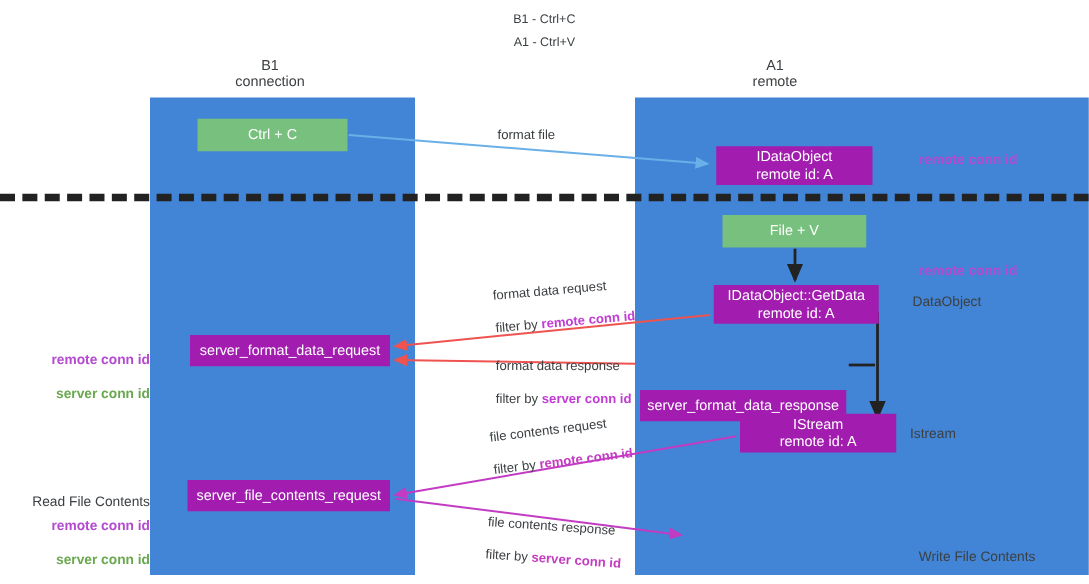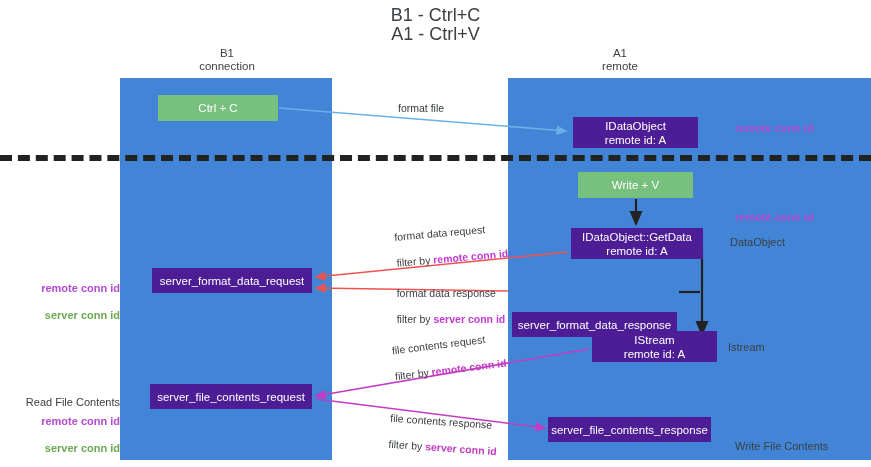--- a/index.html
+++ b/index.html
@@ -15,44 +15,44 @@
   
   .lane{position:absolute;background:#4285d6;}
   .lane-b1{left:120px;top:78px;width:212px;height:382px;}
   .lane-a1{left:508px;top:78px;width:435px;height:382px;}
 
   
   .col-head{
     position:absolute;text-align:center;font-size:11.5px;line-height:13px;
     color:#3c4043;white-space:pre;
   }
-  .col-head-b1{left:167px;top:47px;width:120px;}
+  .col-head-b1{left:156px;top:47px;width:120px;}
   .col-head-a1{left:560px;top:47px;width:120px;}
 
   
   .title{
     position:absolute;left:0;top:6px;width:871px;text-align:center;
-    font-size:18px;line-height:19px;color:#3c4043;white-space:pre;
+    font-size:10px;line-height:19px;color:#3c4043;white-space:pre;
   }
 
   
   .divider{
     position:absolute;left:0;top:155px;width:871px;height:0;
     border-top:6px dashed #222222;
   }
 
   
   .node{
     position:absolute;box-sizing:border-box;
     display:flex;flex-direction:column;align-items:center;justify-content:center;
     color:#ffffff;font-size:11.5px;line-height:14px;text-align:center;
     white-space:pre;
   }
   .node.green{background:#78c07d;}
-  .node.orange{background:#4c1d95;}
+  .node.orange{background:#a21caf;}
 
   .n-ctrlc{left:158px;top:95px;width:120px;height:26px;}
   .n-idataobject{left:573px;top:117px;width:125px;height:31px;}
   .n-ctrlv{left:578px;top:172px;width:115px;height:26px;}
   .n-getdata{left:571px;top:228px;width:132px;height:31px;}
   .n-fmtreq{left:152px;top:268px;width:160px;height:25px;}
   .n-fmtresp{left:512px;top:280px;width:165px;height:25px;margin-top:32px;}
   .n-istream{left:592px;top:331px;width:125px;height:31px;}
   .n-filereq{left:150px;top:384px;width:162px;height:25px;}
   .n-fileresp{left:548px;top:417px;width:163px;height:25px;}
@@ -139,29 +139,28 @@
     <line x1="589" y1="349" x2="316" y2="396" stroke="#c33bc3" stroke-width="1.6" marker-end="url(#ah-mag)"></line>
 
     <line x1="316" y1="399" x2="545" y2="428" stroke="#c33bc3" stroke-width="1.6" marker-end="url(#ah-mag)"></line>
   </svg>
 
   <div class="divider"></div>
 
   <div class="node green n-ctrlc">Ctrl + C</div>
   <div class="node orange n-idataobject">IDataObject
 remote id: A</div>
-  <div class="node green n-ctrlv">Write + V</div>
+  <div class="node green n-ctrlv">File + V</div>
   <div class="node orange n-getdata">IDataObject::GetData
 remote id: A</div>
   <div class="node orange n-fmtreq">server_format_data_request</div>
   <div class="node orange n-fmtresp">server_format_data_response</div>
   <div class="node orange n-istream">IStream
 remote id: A</div>
   <div class="node orange n-filereq">server_file_contents_request</div>
-  <div class="node orange n-fileresp">server_file_contents_response</div>
 
   <div class="side-label lab-purple sl-remote1">remote conn id</div>
   <div class="side-label lab-purple sl-remote2">remote conn id</div>
   <div class="side-label lab-plain sl-dataobject">DataObject</div>
   <div class="side-label lab-plain sl-istream">Istream</div>
   <div class="side-label lab-plain sl-writefile">Write File Contents</div>
 
   <div class="side-label sl-left-conn">
     <span class="lab-purple">remote conn id</span><br>
     <span class="lab-green">server conn id</span>

